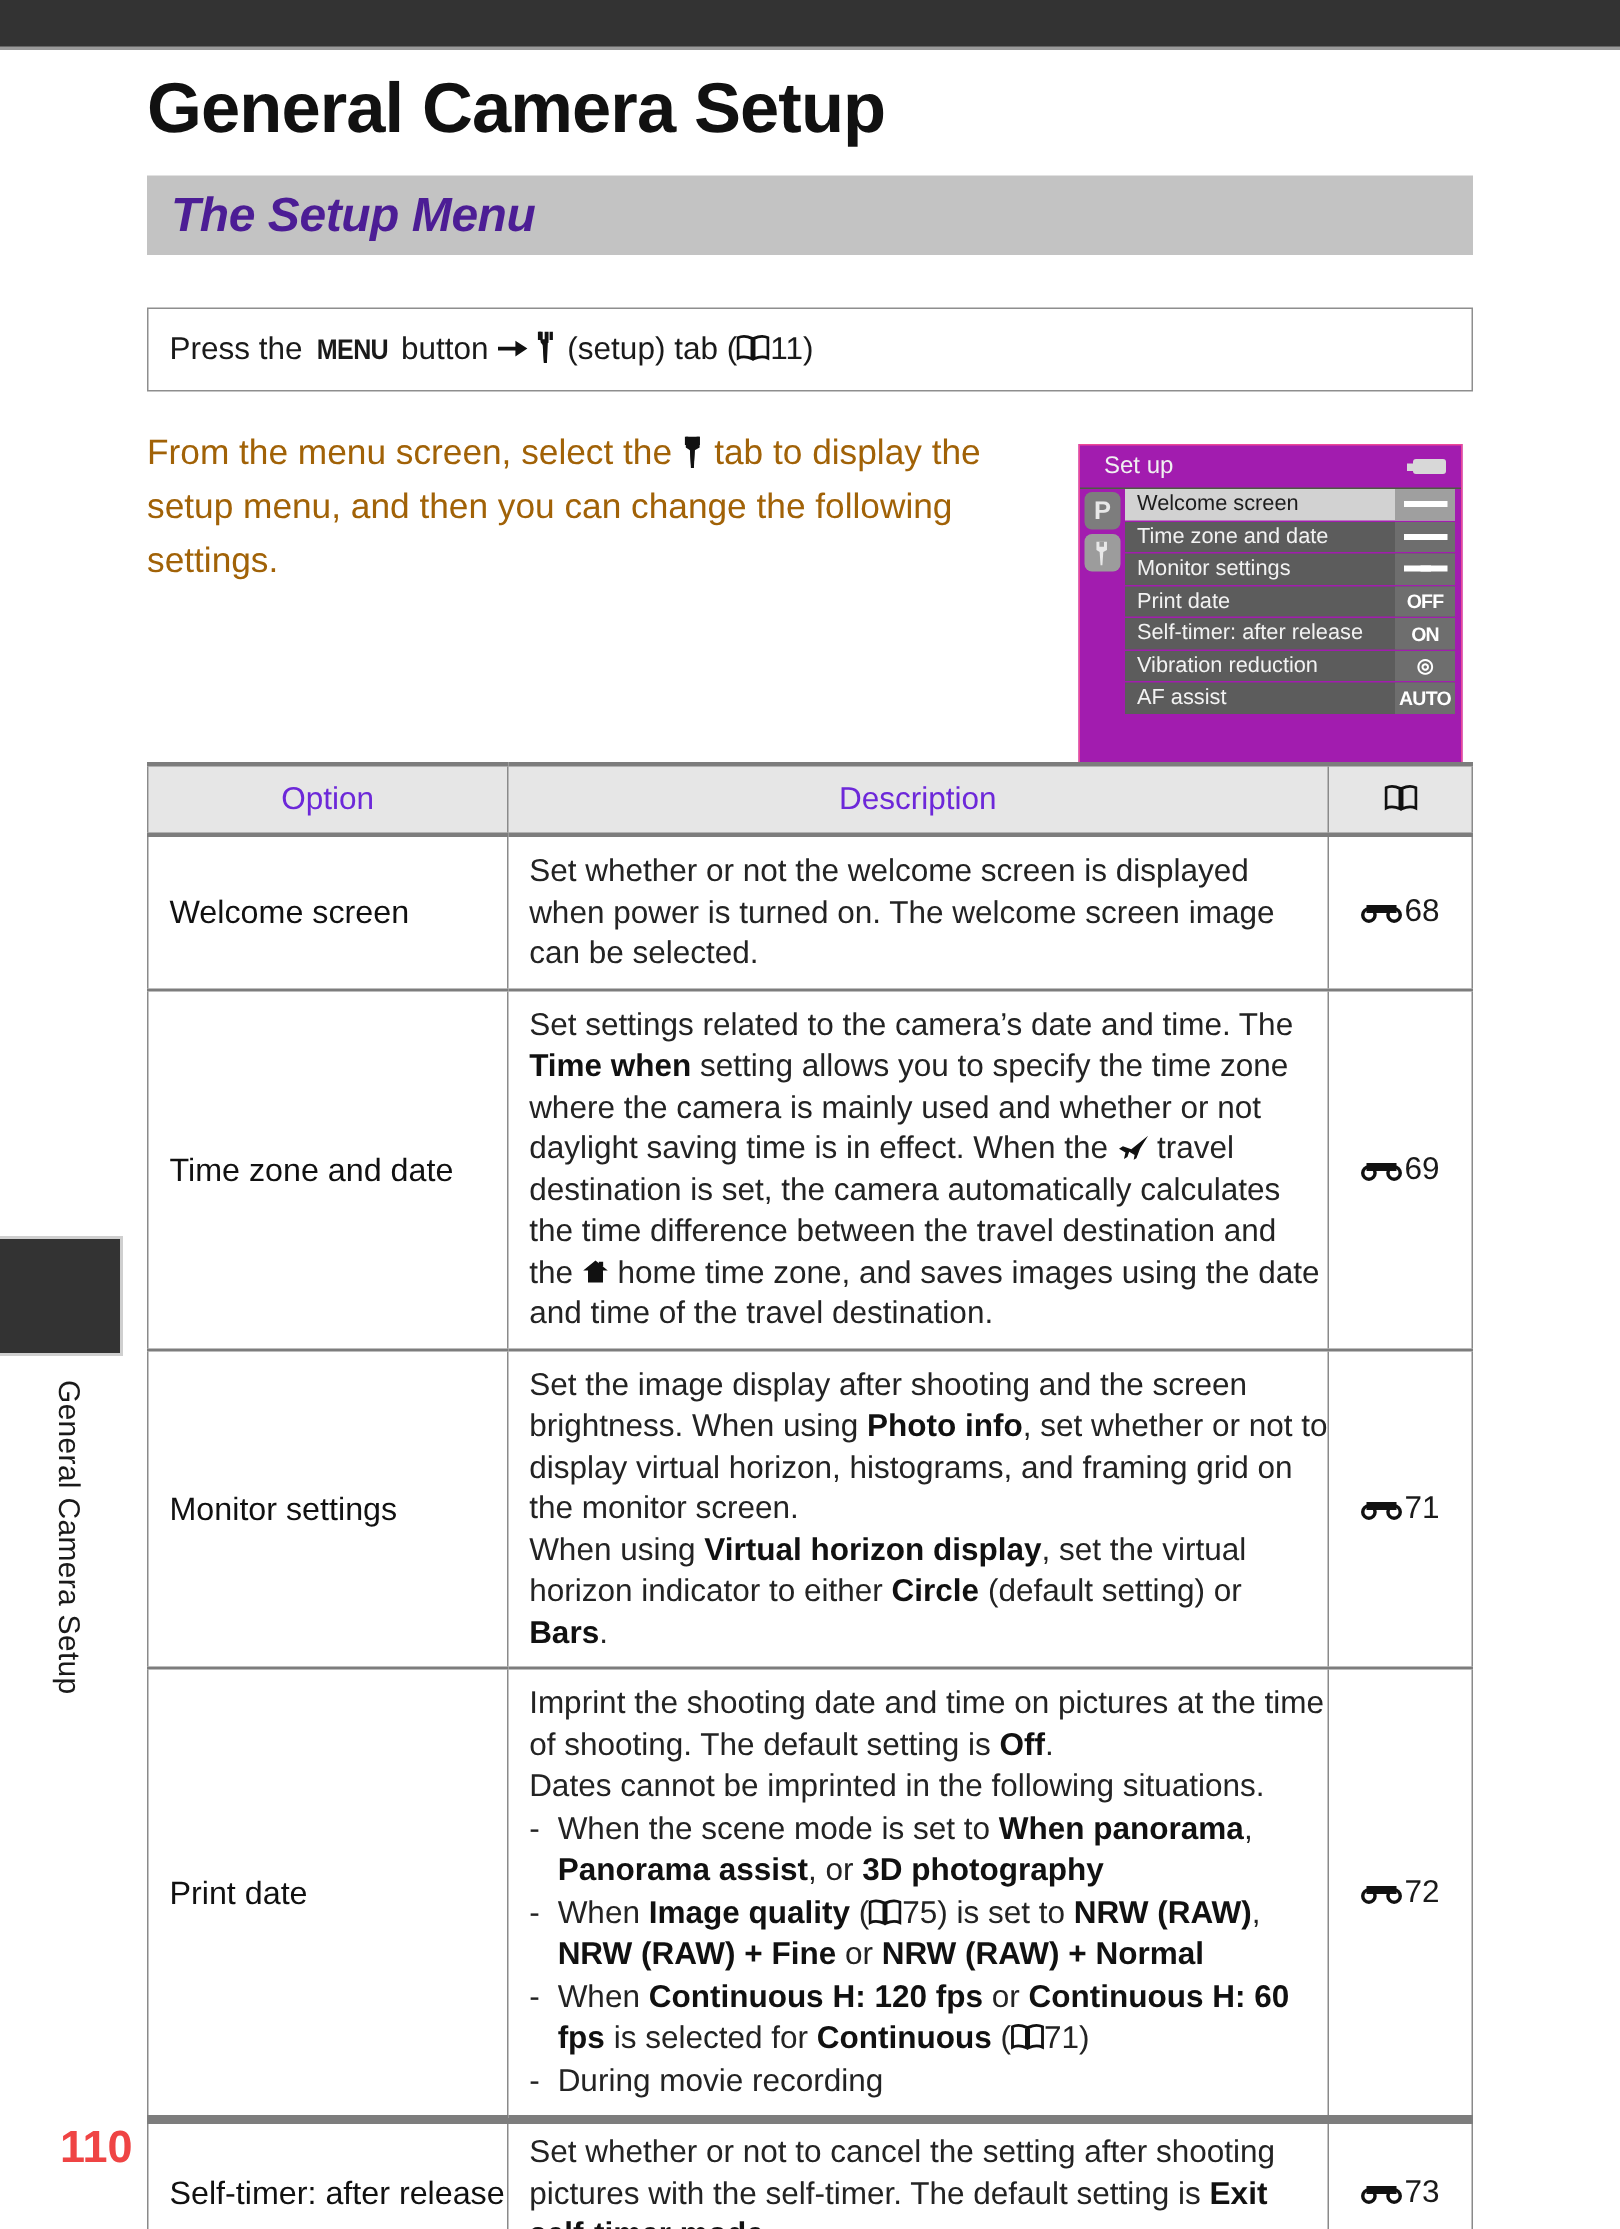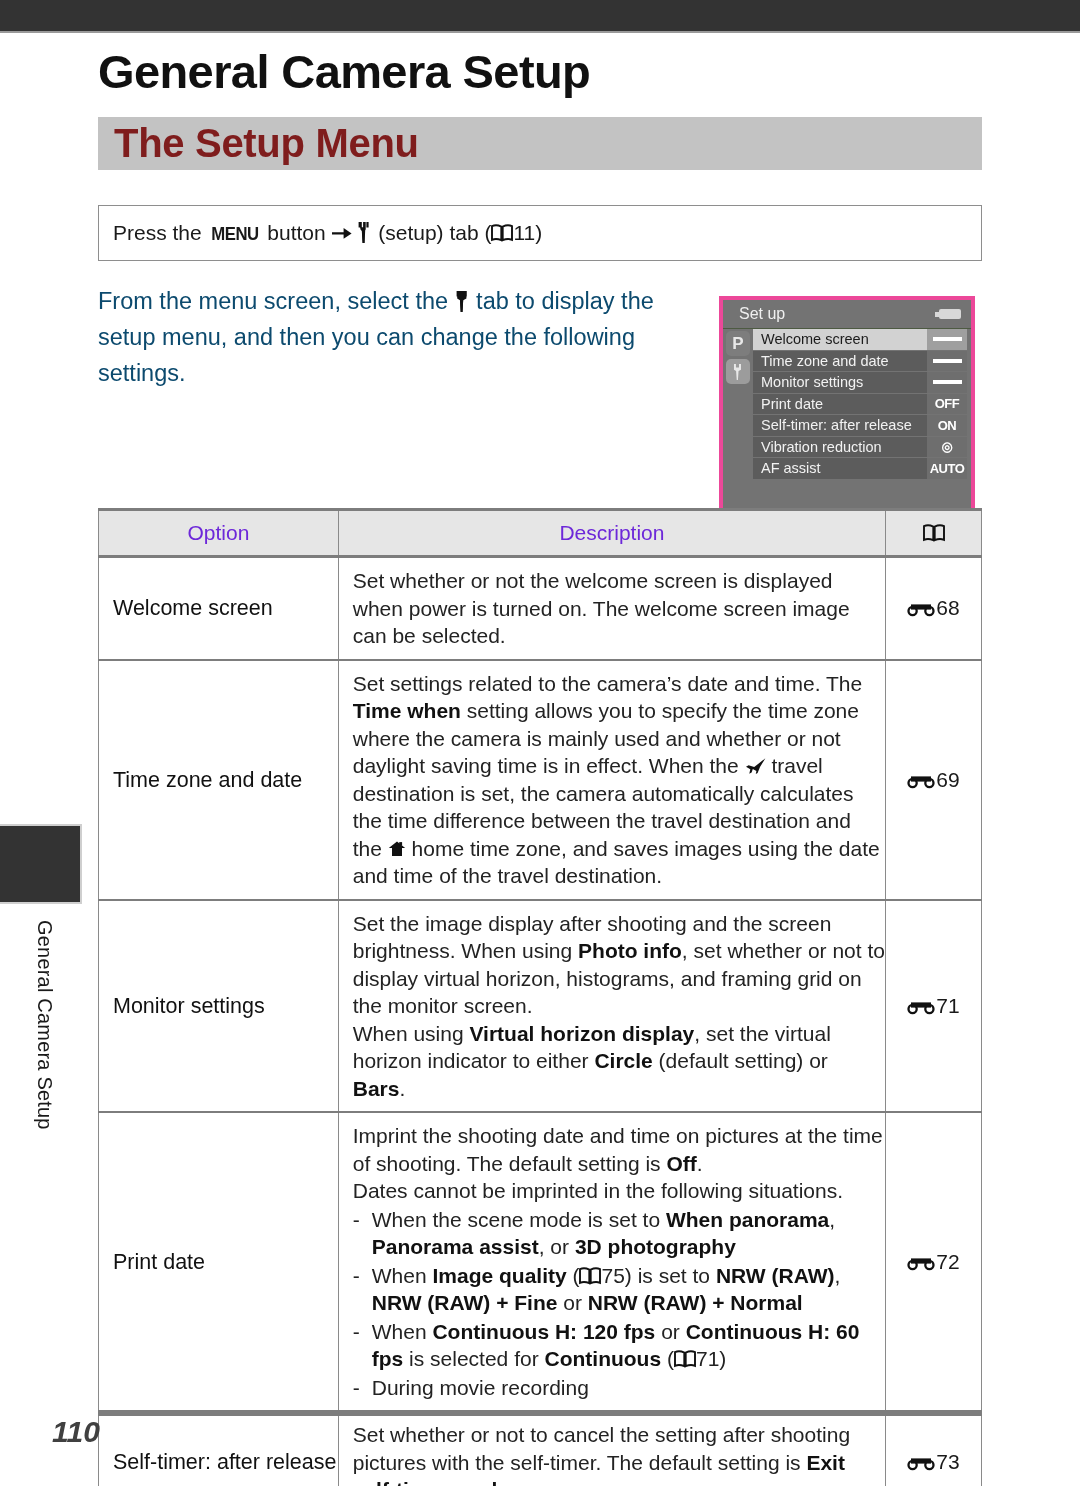--- a/index.html
+++ b/index.html
@@ -54,24 +54,25 @@
 
   
   .section-band {
     position: absolute; left: 98px; top: 117px;
     width: 884px; height: 53px;
     background: #c3c3c3;
     display: flex; align-items: center;
   }
   .section-band .band-text {
     padding-left: 16px;
-    font-size: 40px;
+    font-size: 32px;
     font-weight: bold;
     letter-spacing: -0.3px;
-    color: #7f1d1d;
+    color: #4c1d95;
+    font-style: italic;
   }
 
   
   .instr-box {
     position: absolute; left: 98px; top: 205px;
     width: 882px; height: 54px;
     border: 1px solid #8e8e8e;
     display: flex; align-items: center;
   }
   .instr-text {
@@ -88,29 +89,29 @@
     transform: scaleX(.88);
     display: inline-block;
   }
 
   
   .intro {
     position: absolute; left: 98px; top: 283px;
     width: 600px;
     font-size: 23.5px;
     line-height: 36px;
-    color: #0c4a6e;
+    color: #a16207;
   }
 
   
   .lcd {
     position: absolute; left: 719px; top: 296px;
     width: 256px; height: 236px;
-    background: #737373;
-    border: 4px solid #ec4899;
+    background: #a21caf;
+    border: 1px solid #ec4899;
     box-sizing: border-box;
     overflow: hidden;
   }
   .lcd-head {
     position: relative;
     height: 28px;
     display: flex; align-items: center;
     border-bottom: 1px solid #4d5a42;
   }
   .lcd-title {
@@ -243,25 +244,24 @@
   .ic { display: inline-block; vertical-align: -2px; }
   .ic-wrench   { width: 15px; height: 21px; vertical-align: -3px; }
   .ic-book     { width: 22px; height: 18px; vertical-align: -2px; }
   .ic-plane    { width: 21px; height: 18px; vertical-align: -2px; }
   .ic-home     { width: 18px; height: 18px; vertical-align: -2px; }
   .ic-arrow    { width: 20px; height: 17px; vertical-align: -2px; }
   .ic-ref      { width: 28px; height: 17px; vertical-align: -2px; margin-right: 1px; }
 
   
   .folio {
-    position: absolute; left: 52px; top: 1415px;
+    position: absolute; left: 40px; top: 1415px;
     font-size: 30px;
-    font-style: italic;
     font-weight: bold;
-    color: #404040;
+    color: #ef4444;
   }
   .folio-rule {
     position: absolute; left: 98px; top: 1412px;
     width: 884px; height: 4px;
     background: #7d7d7d;
   }
 </style>
 </head>
 <body>
 

